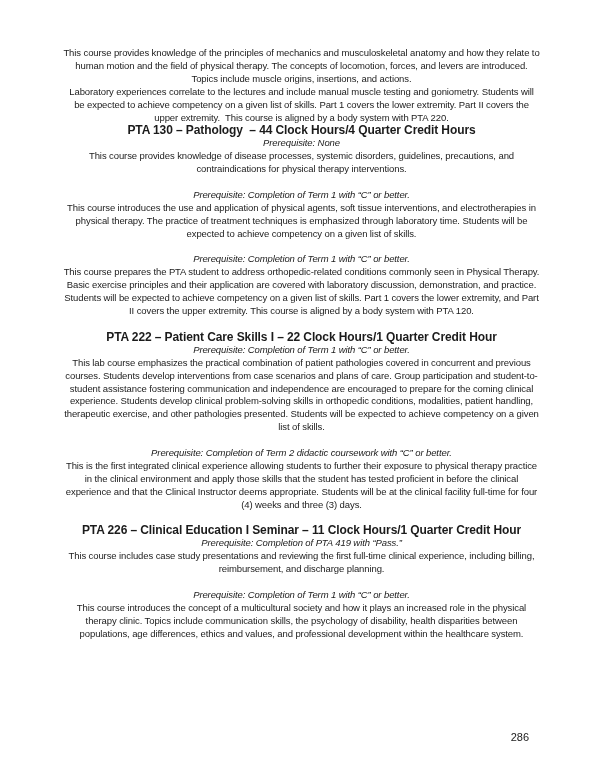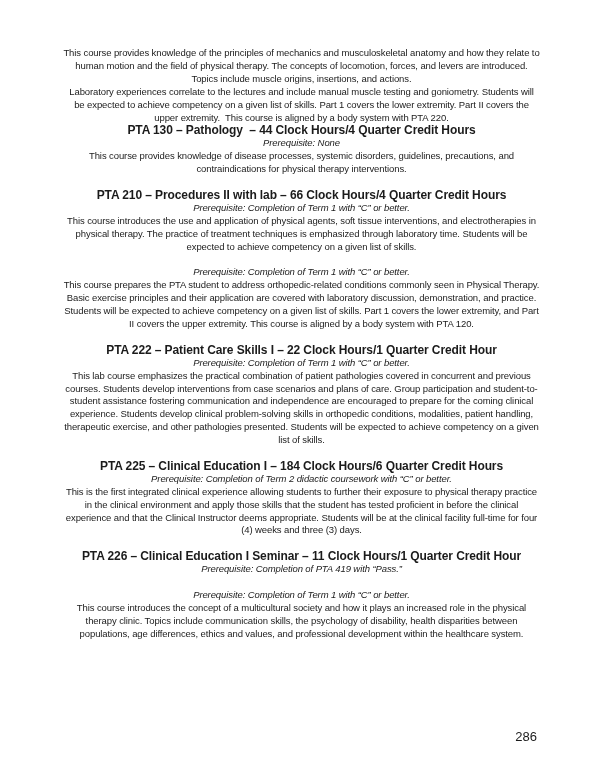--- a/index.html
+++ b/index.html
@@ -36,66 +36,65 @@
   .course-title {
     font-weight: 700;
     font-size: 12px;
   }
   .prereq {
     font-style: italic;
   }
   .page-number {
     position: absolute;
     top: 731px;
-    right: 63px;
-    font-size: 13px;
+    right: 71px;
+    font-size: 11px;
     line-height: 12.9px;
   }
 </style>
 </head>
 <body>
 
 <div class="doc">
 
   <p class="para block">This course provides knowledge of the principles of mechanics and musculoskeletal anatomy and how they relate to human motion and the field of physical therapy. The concepts of locomotion, forces, and levers are introduced. Topics include muscle origins, insertions, and actions.</p>
 
   <p class="para block">Laboratory experiences correlate to the lectures and include manual muscle testing and goniometry. Students will be expected to achieve competency on a given list of skills. Part 1 covers the lower extremity. Part II covers the upper extremity.  This course is aligned by a body system with PTA 220.</p>
 
   <section class="block">
     <h3 class="course-title">PTA 130 – Pathology  – 44 Clock Hours/4 Quarter Credit Hours</h3>
     <p class="prereq">Prerequisite: None</p>
     <p class="desc">This course provides knowledge of disease processes, systemic disorders, guidelines, precautions, and contraindications for physical therapy interventions.</p>
   </section>
 
   <section class="block">
-    <h3 class="course-title">PTA 210 – Procedures II with lab – 66 Clock Hours/4 Quarter Credit Hours</h3>
     <p class="prereq">Prerequisite: Completion of Term 1 with “C” or better.</p>
     <p class="desc">This course introduces the use and application of physical agents, soft tissue interventions, and electrotherapies in physical therapy. The practice of treatment techniques is emphasized through laboratory time. Students will be expected to achieve competency on a given list of skills.</p>
   </section>
 
   <section class="block">
     <p class="prereq">Prerequisite: Completion of Term 1 with “C” or better.</p>
     <p class="desc">This course prepares the PTA student to address orthopedic-related conditions commonly seen in Physical Therapy. Basic exercise principles and their application are covered with laboratory discussion, demonstration, and practice. Students will be expected to achieve competency on a given list of skills. Part 1 covers the lower extremity, and Part II covers the upper extremity. This course is aligned by a body system with PTA 120.</p>
   </section>
 
   <section class="block">
     <h3 class="course-title">PTA 222 – Patient Care Skills I – 22 Clock Hours/1 Quarter Credit Hour</h3>
     <p class="prereq">Prerequisite: Completion of Term 1 with “C” or better.</p>
     <p class="desc">This lab course emphasizes the practical combination of patient pathologies covered in concurrent and previous courses. Students develop interventions from case scenarios and plans of care. Group participation and student-to-student assistance fostering communication and independence are encouraged to prepare for the coming clinical experience. Students develop clinical problem-solving skills in orthopedic conditions, modalities, patient handling, therapeutic exercise, and other pathologies presented. Students will be expected to achieve competency on a given list of skills.</p>
   </section>
 
   <section class="block">
-    <h3 class="course-title">PTA 225 – Clinical Education I – 184 Clock Hours/6 Quarter Credit Hours</h3>
     <p class="prereq">Prerequisite: Completion of Term 2 didactic coursework with “C” or better.</p>
     <p class="desc">This is the first integrated clinical experience allowing students to further their exposure to physical therapy practice in the clinical environment and apply those skills that the student has tested proficient in before the clinical experience and that the Clinical Instructor deems appropriate. Students will be at the clinical facility full-time for four (4) weeks and three (3) days.</p>
   </section>
 
   <section class="block">
     <h3 class="course-title">PTA 226 – Clinical Education I Seminar – 11 Clock Hours/1 Quarter Credit Hour</h3>
     <p class="prereq">Prerequisite: Completion of PTA 419 with “Pass.”</p>
+    <p class="desc">This course includes case study presentations and reviewing the first full-time clinical experience, including billing, reimbursement, and discharge planning.</p>
   </section>
 
   <section class="block">
     <p class="prereq">Prerequisite: Completion of Term 1 with “C” or better.</p>
     <p class="desc">This course introduces the concept of a multicultural society and how it plays an increased role in the physical therapy clinic. Topics include communication skills, the psychology of disability, health disparities between populations, age differences, ethics and values, and professional development within the healthcare system.</p>
   </section>
 
 </div>
 
 <div class="page-number">286</div>

